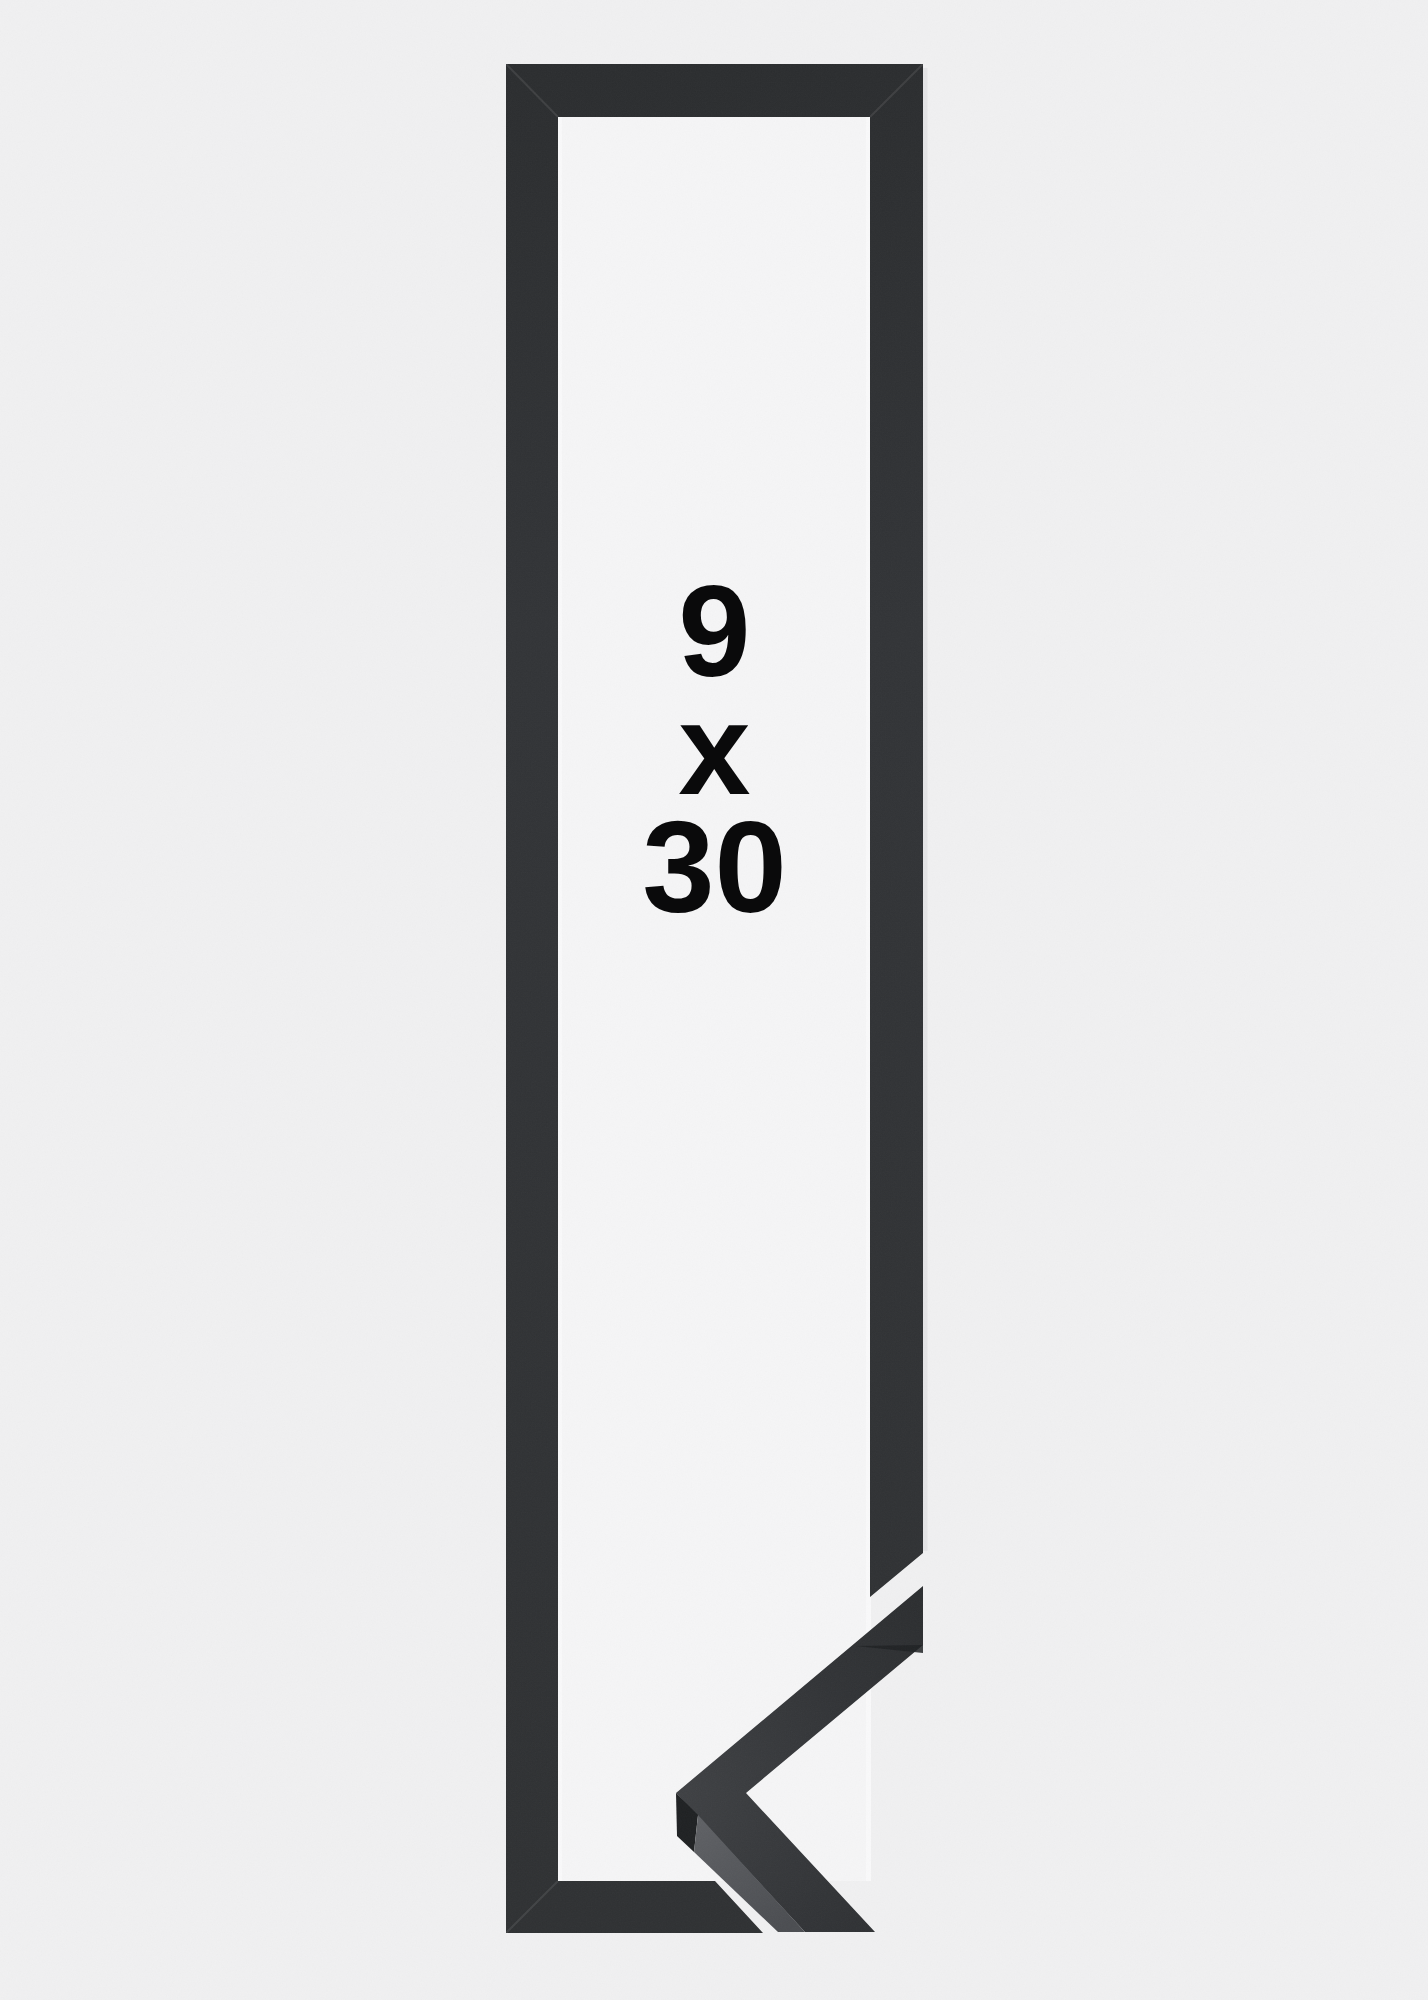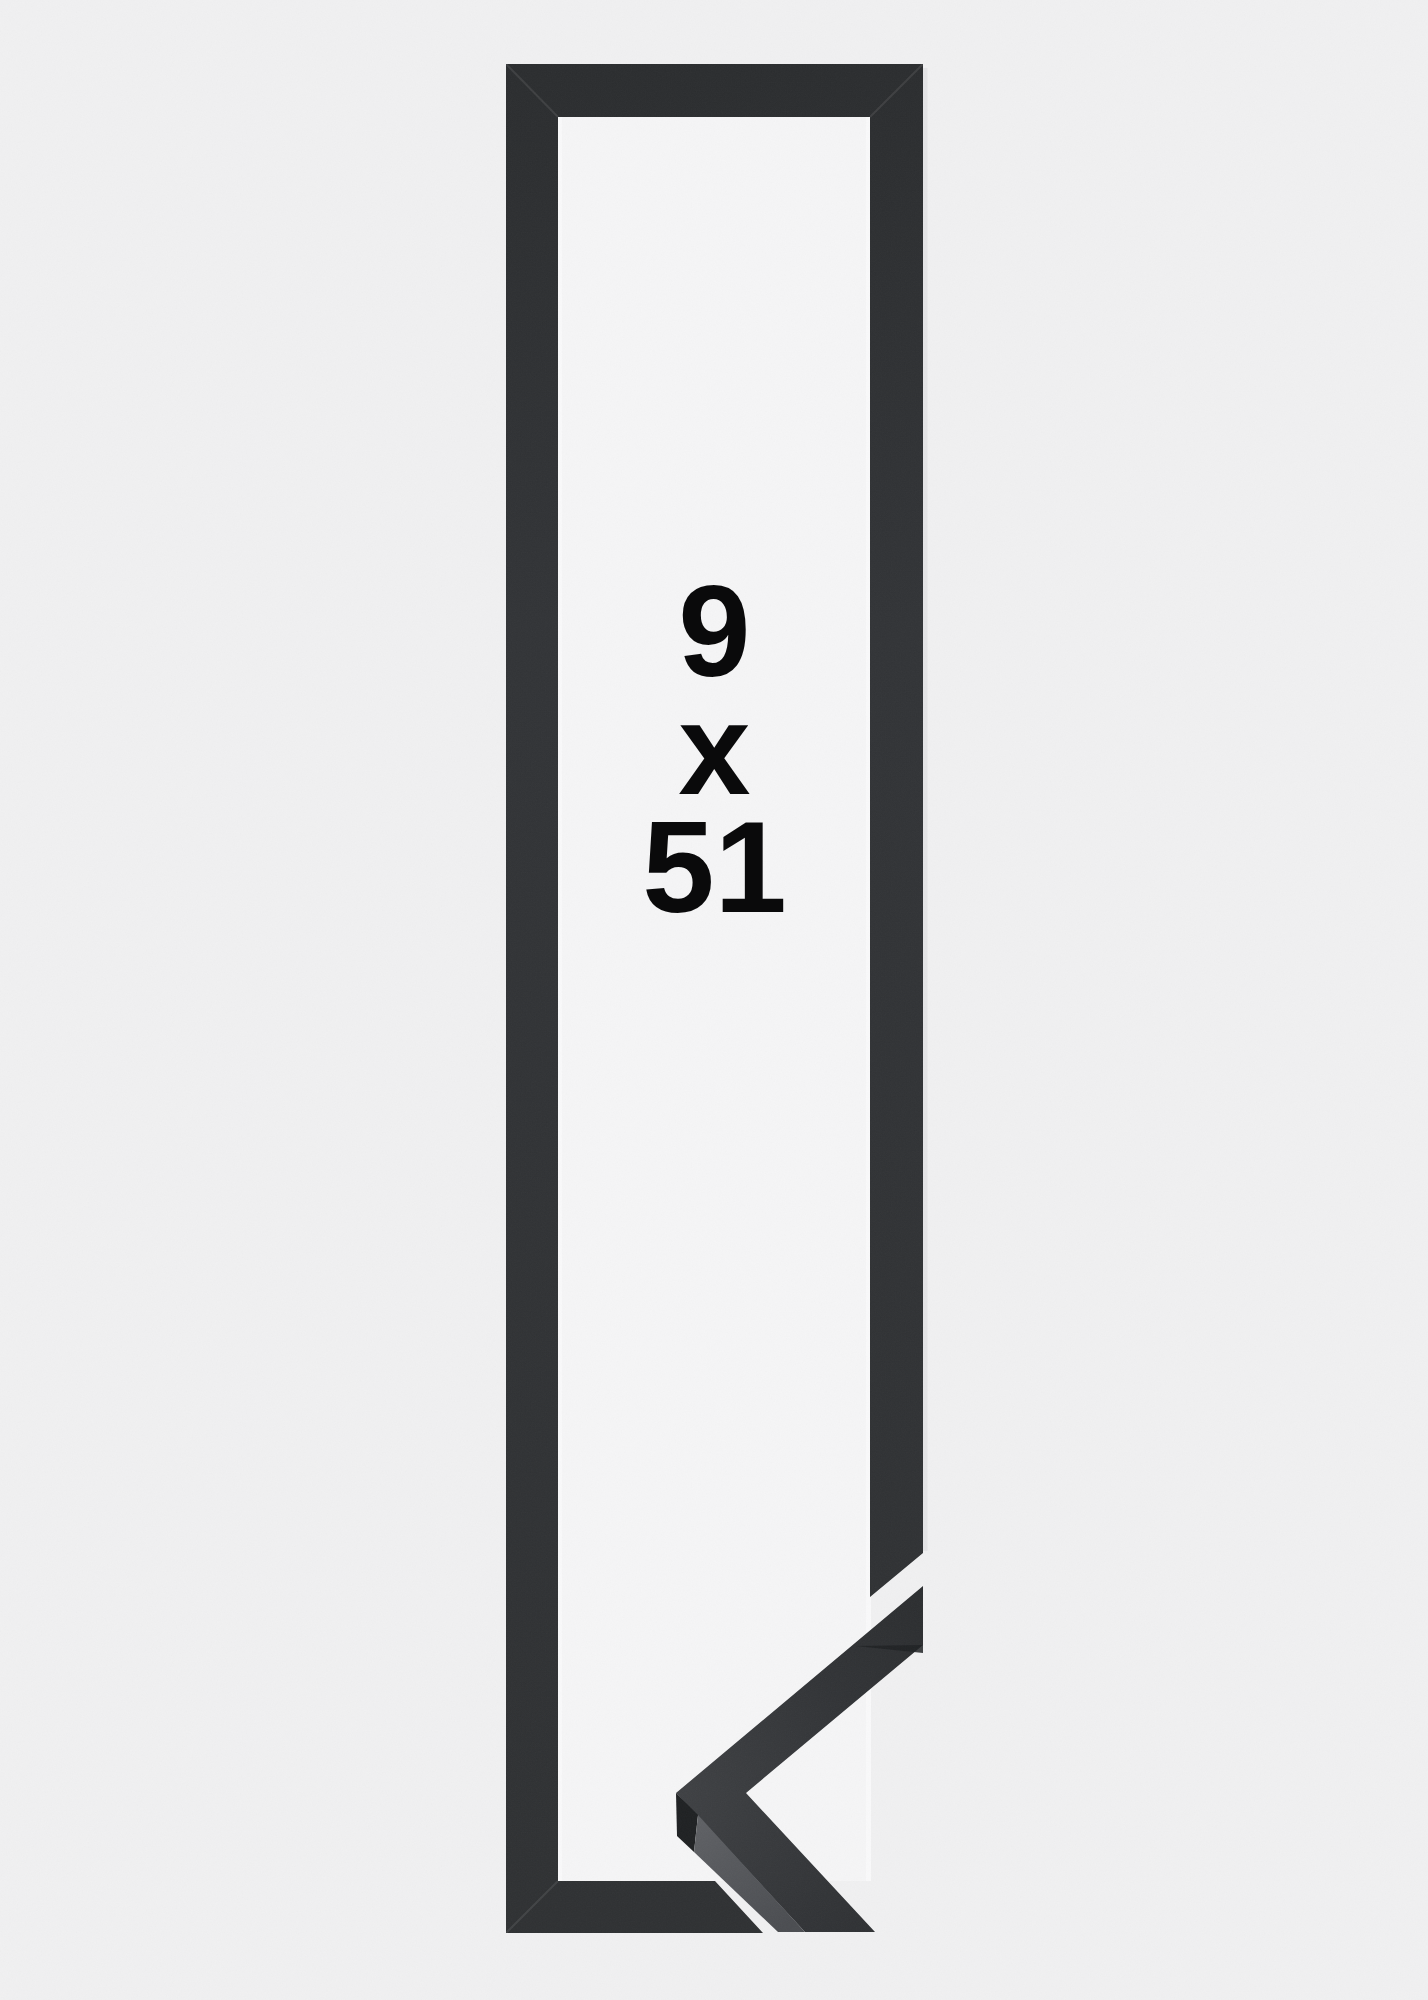--- a/index.html
+++ b/index.html
@@ -103,16 +103,16 @@
     <polygon points="698,1815 805,1932 778,1932 694,1852" fill="url(#sideGrad)"></polygon>
 
     <polygon points="923,1645 923,1653 856,1646" class="fill-sliver" opacity="0.85"></polygon>
 
     <rect x="0" y="0" width="1428" height="2000" filter="url(#photoNoise)" opacity="0.035"></rect>
   </svg>
 
   <div class="size-label">
     <span>9</span>
     <span>x</span>
-    <span>51</span>
+    <span>30</span>
   </div>
 
 </div>
 
 </body></html>

